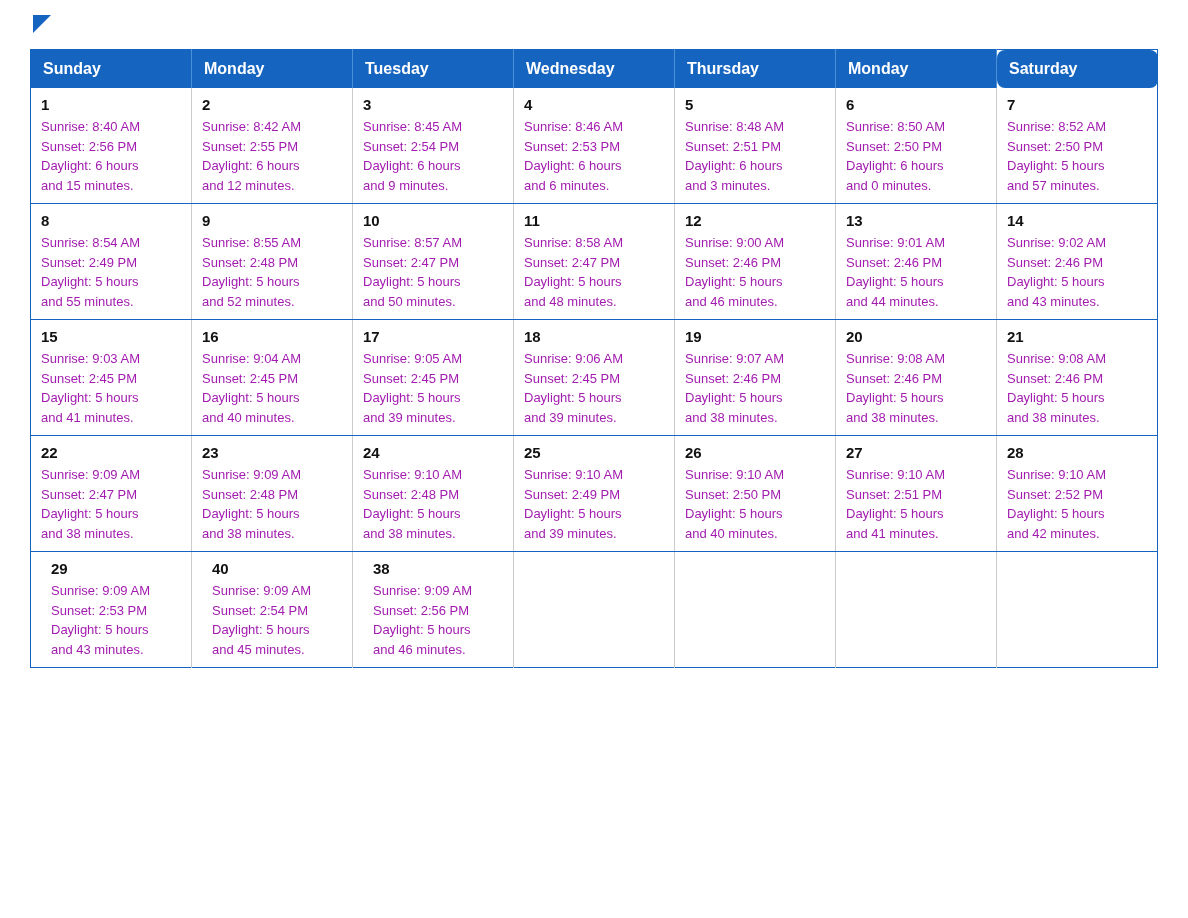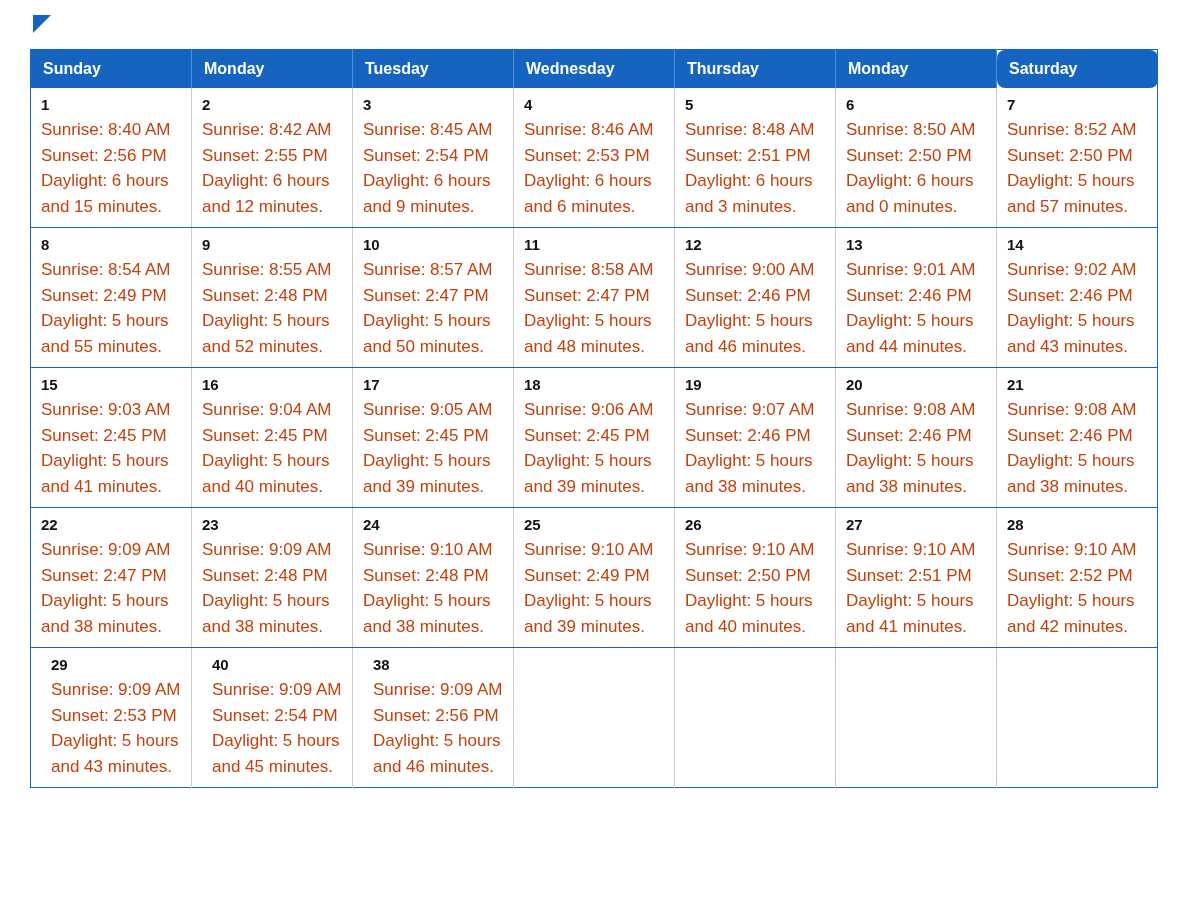--- a/index.html
+++ b/index.html
@@ -66,22 +66,22 @@
       border-right: none;
     }
     .day-number {
       font-size: 15px;
       font-weight: bold;
       color: #111;
       display: block;
       margin-bottom: 4px;
     }
     .day-info {
-      font-size: 17px;
-      color: #c2410c;
+      font-size: 13px;
+      color: #a21caf;
       line-height: 1.5;
     }
     .empty-cell {
       background: #fff;
     }
     .logo-wrapper {
       display: flex;
       flex-direction: column;
     }
     .logo-line1 {

